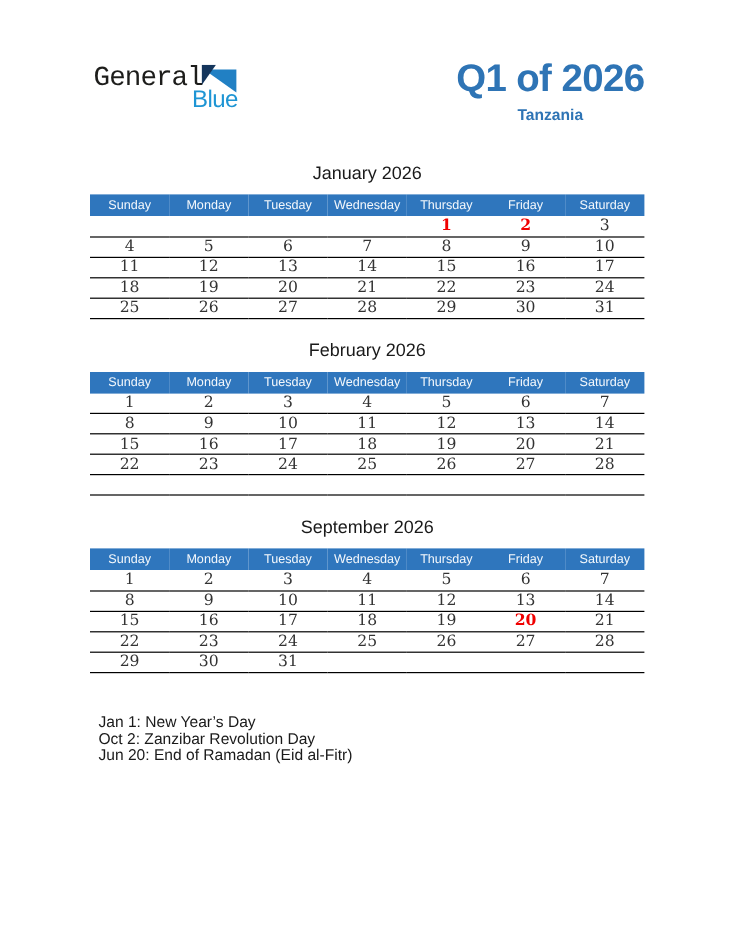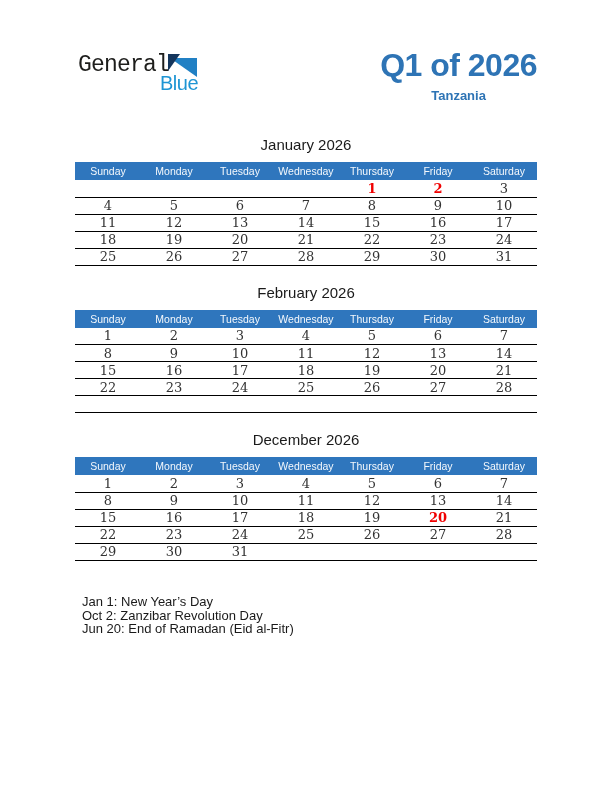--- a/index.html
+++ b/index.html
@@ -216,21 +216,21 @@
               <td></td>
               <td></td>
               <td></td>
               <td></td>
             </tr>
           </tbody>
       </table>
     </section>
 
     <section class="month">
-      <h2 class="month-title">December 2026</h2>
+      <h2 class="month-title">September 2026</h2>
       <table>
         <thead>
             <tr>
               <th>Sunday</th>
               <th>Monday</th>
               <th>Tuesday</th>
               <th>Wednesday</th>
               <th>Thursday</th>
               <th>Friday</th>
               <th>Saturday</th>

